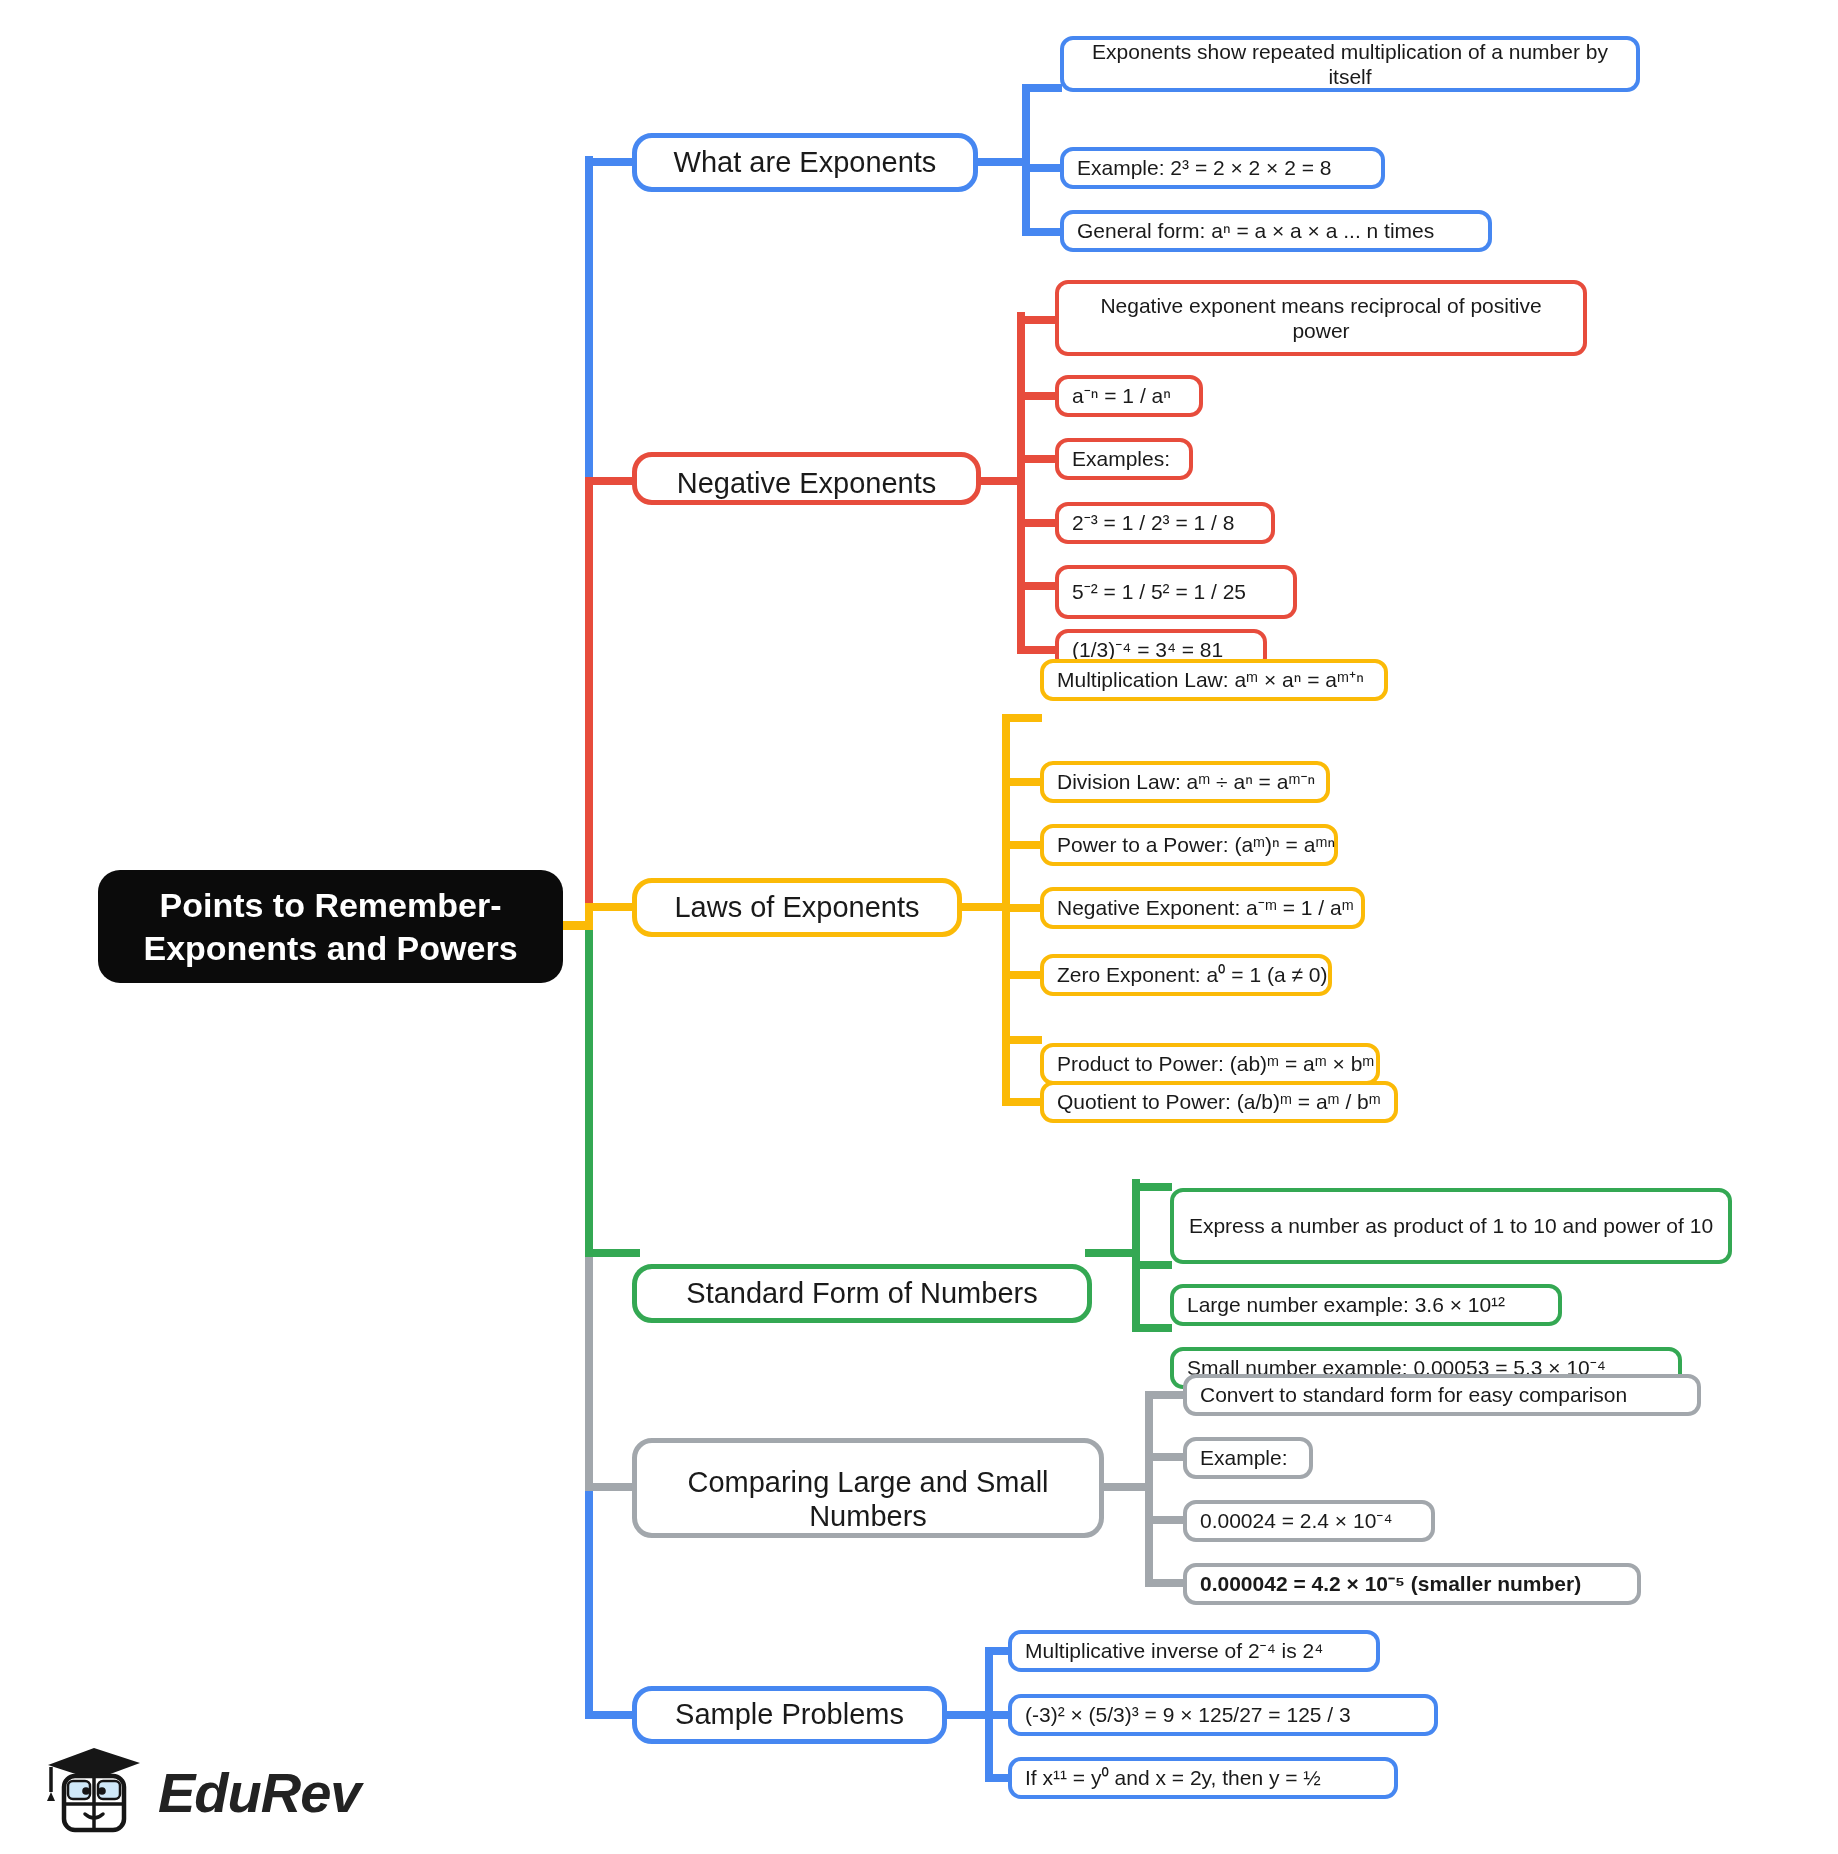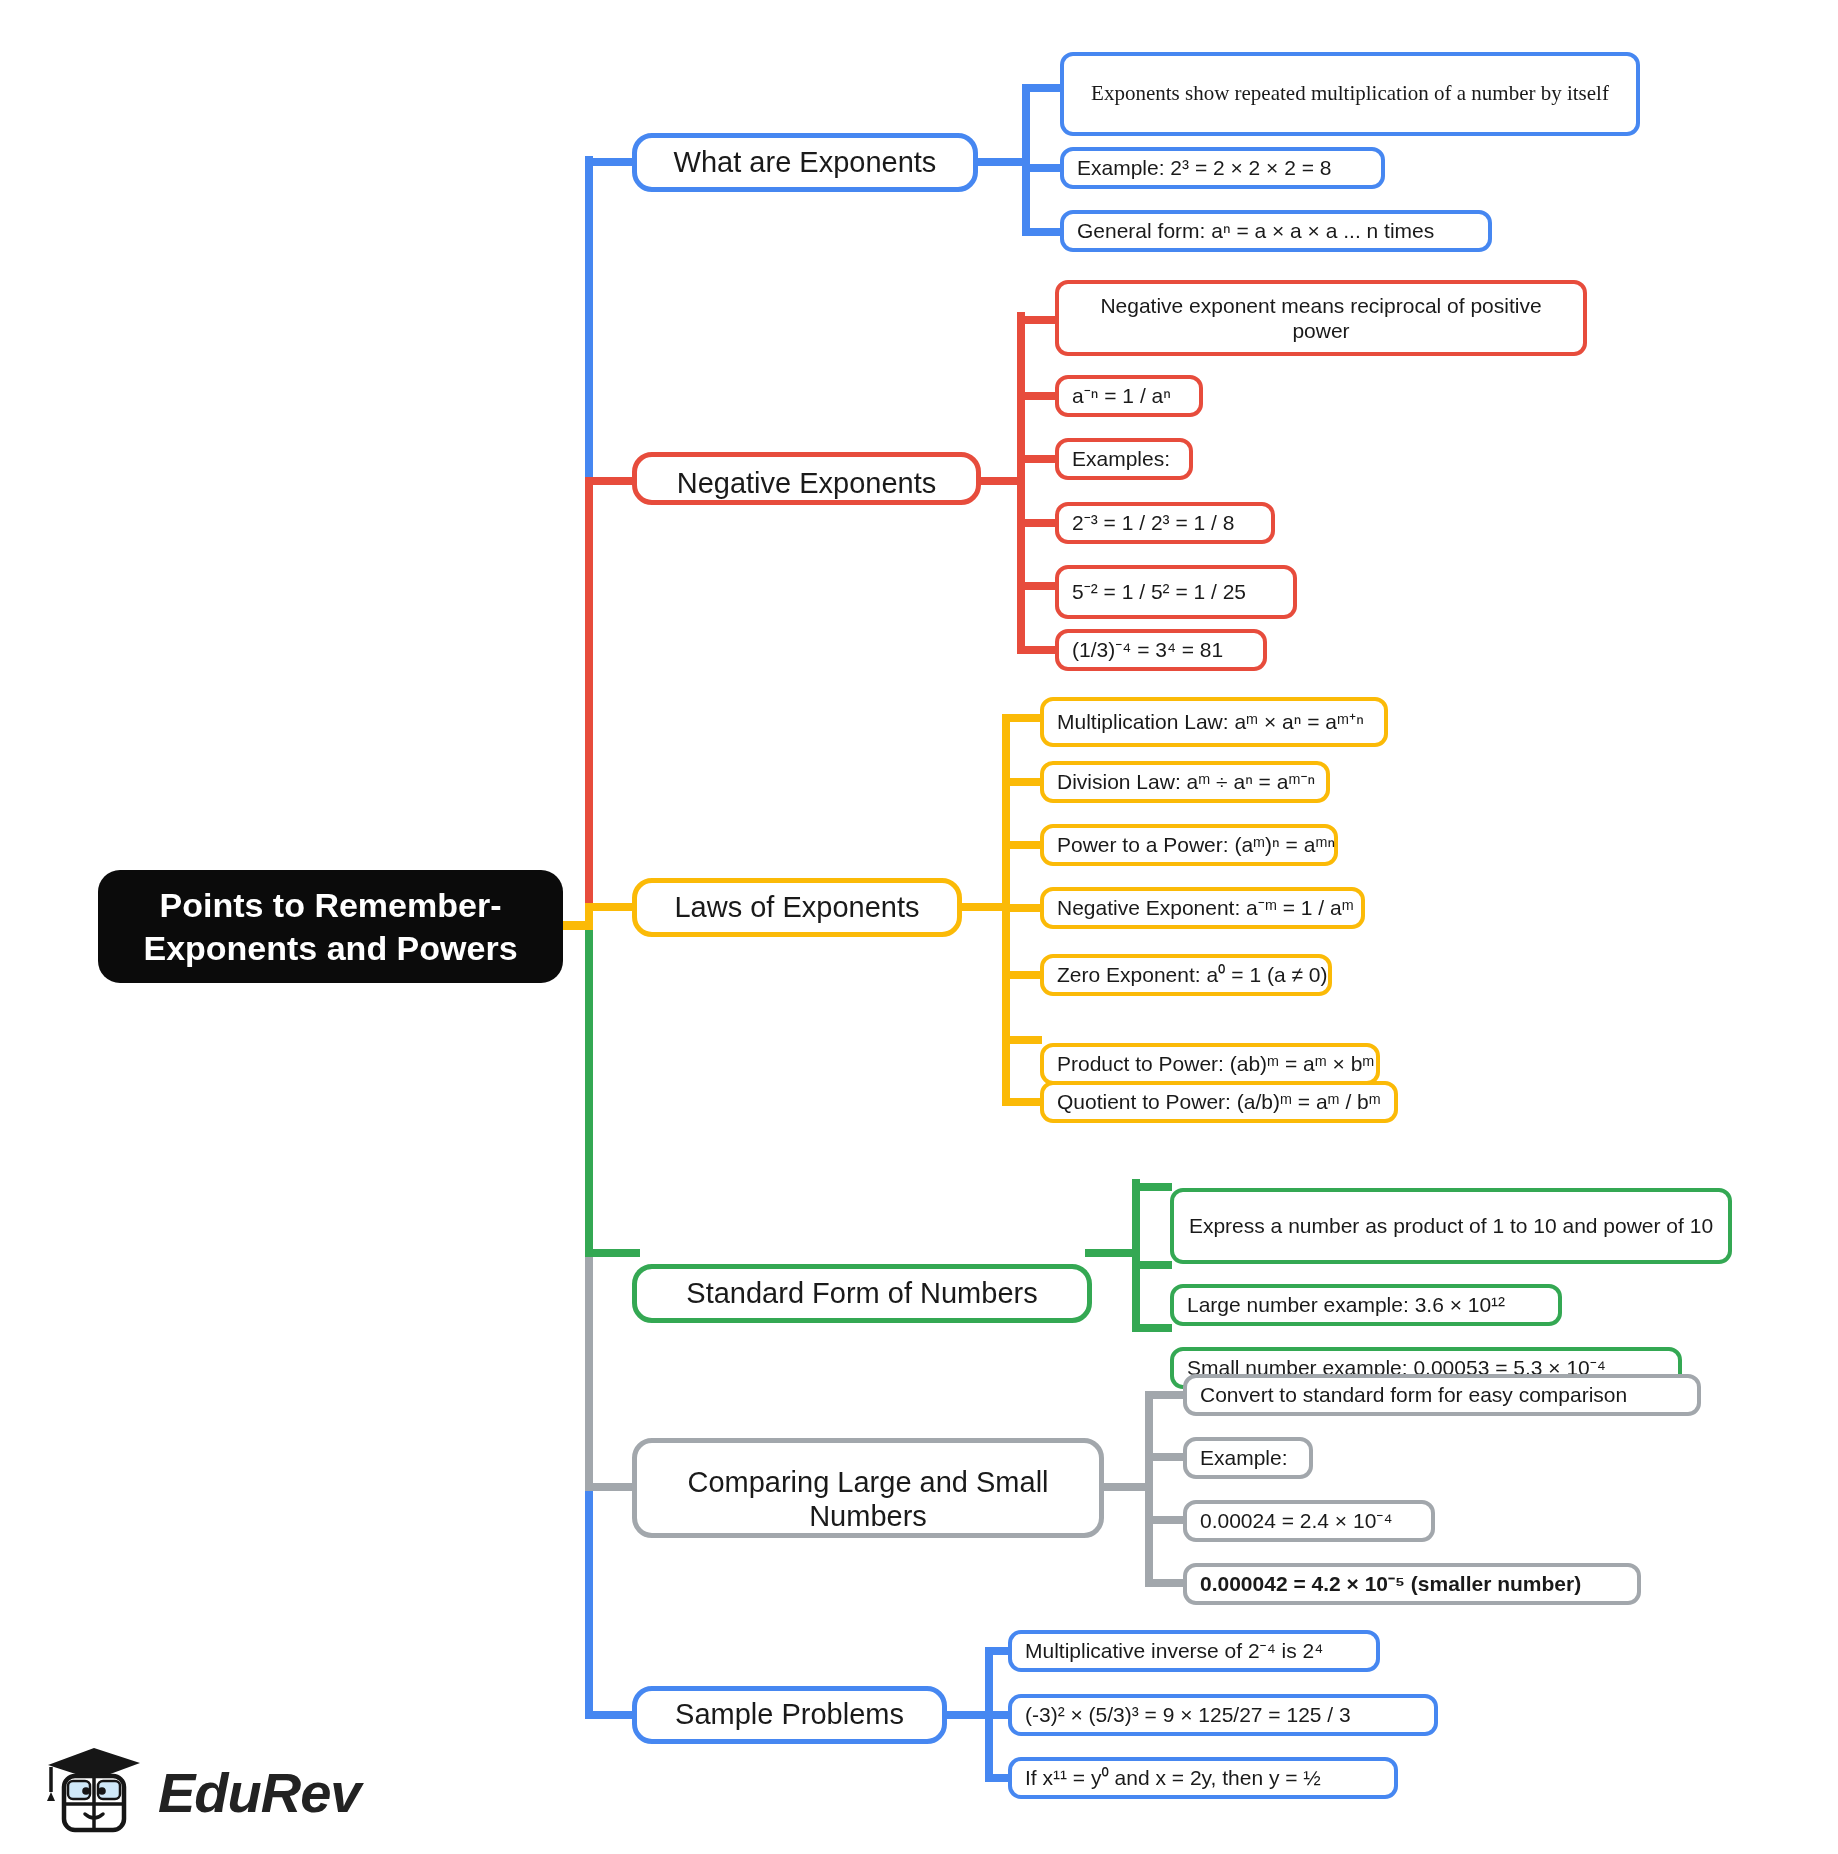--- a/index.html
+++ b/index.html
@@ -116,21 +116,21 @@
   <div class="node heading green" style="left:632px;top:1224px;width:460px;height:59px;">
       <span>Standard Form of Numbers</span>
     </div>
   <div class="node heading gray" style="left:632px;top:1438px;width:472px;height:100px;align-items:flex-end;">
       <span>Comparing Large and Small Numbers</span>
     </div>
   <div class="node heading blue" style="left:632px;top:1686px;width:315px;height:58px;">
       <span>Sample Problems</span>
     </div>
 
-  <div class="node child blue wrap" style="left:1060px;top:52px;width:580px;height:84px;font-family:Liberation Serif, serif;">
+  <div class="node child blue wrap" style="left:1060px;top:36px;width:580px;height:56px;">
       <span>Exponents show repeated multiplication of a number by itself</span>
     </div>
   <div class="node child blue" style="left:1060px;top:147px;width:325px;height:42px;">
       <span>Example: 2³ = 2 × 2 × 2 = 8</span>
     </div>
   <div class="node child blue" style="left:1060px;top:210px;width:432px;height:42px;">
       <span>General form: aⁿ = a × a × a ... n times</span>
     </div>
 
   <div class="node child red wrap" style="left:1055px;top:280px;width:532px;height:76px;">
@@ -145,21 +145,21 @@
   <div class="node child red" style="left:1055px;top:502px;width:220px;height:42px;">
       <span>2⁻³ = 1 / 2³ = 1 / 8</span>
     </div>
   <div class="node child red" style="left:1055px;top:565px;width:242px;height:54px;">
       <span>5⁻² = 1 / 5² = 1 / 25</span>
     </div>
   <div class="node child red" style="left:1055px;top:629px;width:212px;height:42px;">
       <span>(1/3)⁻⁴ = 3⁴ = 81</span>
     </div>
 
-  <div class="node child yellow" style="left:1040px;top:697px;width:348px;height:50px;">
+  <div class="node child yellow" style="left:1040px;top:659px;width:348px;height:42px;">
       <span>Multiplication Law: aᵐ × aⁿ = aᵐ⁺ⁿ</span>
     </div>
   <div class="node child yellow" style="left:1040px;top:761px;width:290px;height:42px;">
       <span>Division Law: aᵐ ÷ aⁿ = aᵐ⁻ⁿ</span>
     </div>
   <div class="node child yellow" style="left:1040px;top:824px;width:298px;height:42px;">
       <span>Power to a Power: (aᵐ)ⁿ = aᵐⁿ</span>
     </div>
   <div class="node child yellow" style="left:1040px;top:887px;width:325px;height:42px;">
       <span>Negative Exponent: a⁻ᵐ = 1 / aᵐ</span>

